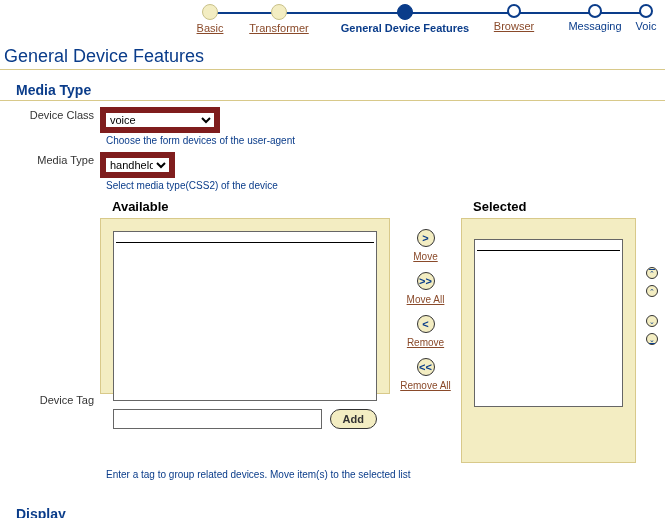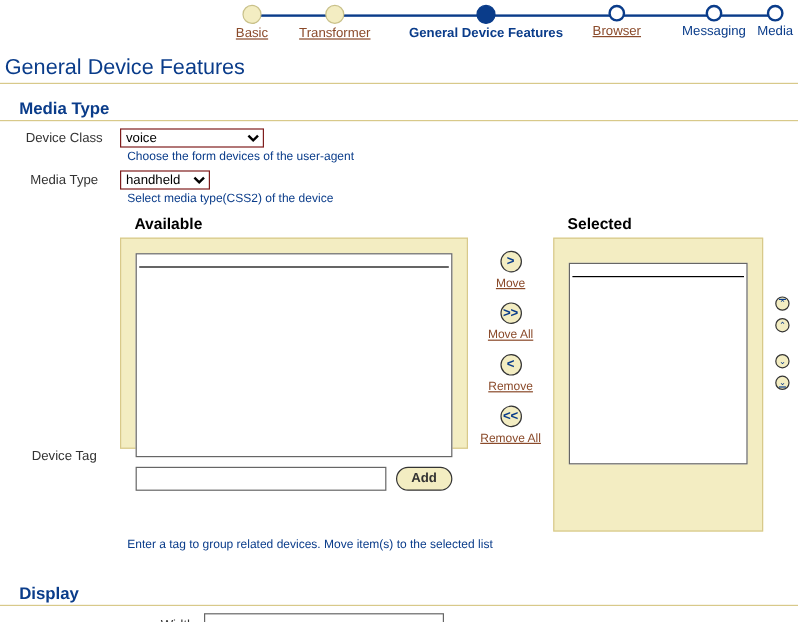--- a/index.html
+++ b/index.html
@@ -58,32 +58,32 @@
     padding: 2px 0 2px 16px;
     margin-bottom: 6px;
   }
   .field-row {
     display: flex;
     align-items: flex-start;
     margin-bottom: 2px;
   }
   .field-label {
     width: 100px;
-    text-align: center;
+    text-align: right;
     padding: 2px 6px 0 13px;
     color: #333;
   }
   .field-body { flex: 1; }
   .help {
     color: #0a3c8a;
     font-size: 10px;
     margin: 2px 0 6px 106px;
   }
   select {
-    border: 1px solid #7f1d1d;
+    border: 6px solid #7f1d1d;
     font-size: 11px;
     background: #fff;
   }
   .shuttle-wrap {
     display: flex;
     align-items: flex-start;
     gap: 8px;
   }
   .shuttle-col { }
   .shuttle-head {
@@ -225,21 +225,21 @@
   <div class="wiz-step" style="left:474px;">
     <div class="wiz-circle c-next"></div>
     <div class="wiz-label l-link">Browser</div>
   </div>
   <div class="wiz-step" style="left:555px;">
     <div class="wiz-circle c-next"></div>
     <div class="wiz-label l-next">Messaging</div>
   </div>
   <div class="wiz-step" style="left:626px; width:40px;">
     <div class="wiz-circle c-next"></div>
-    <div class="wiz-label l-next">Media</div>
+    <div class="wiz-label l-next">Voic</div>
   </div>
 </div>
 
 <div class="page-title">General Device Features</div>
 
 <div class="section-title">Media Type</div>
 
 <div class="field-row">
   <div class="field-label">Device Class</div>
   <div class="field-body">

